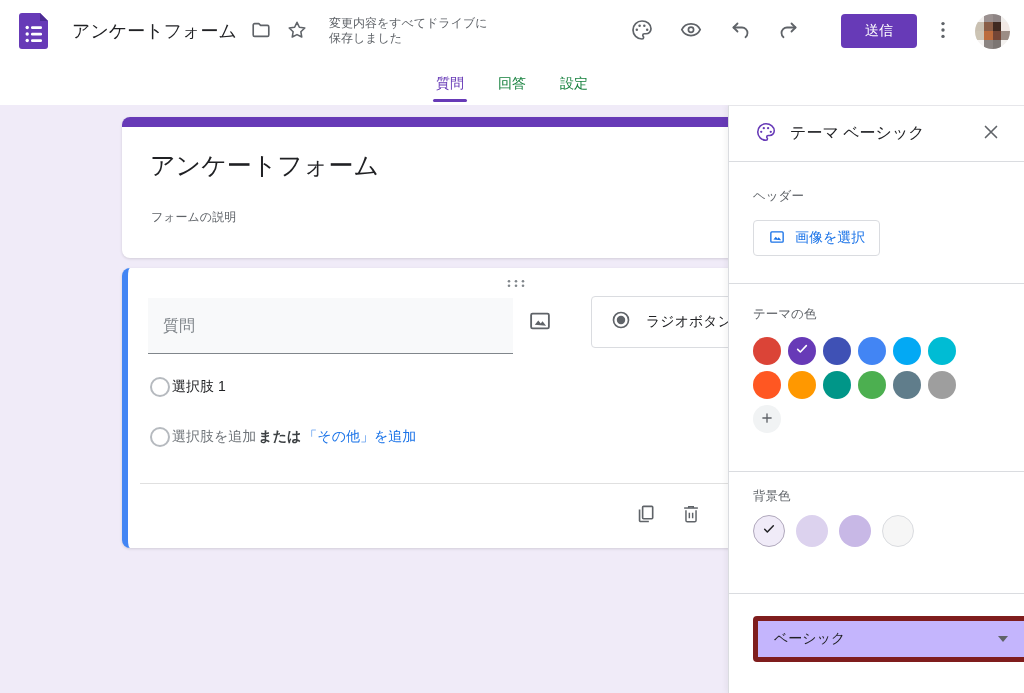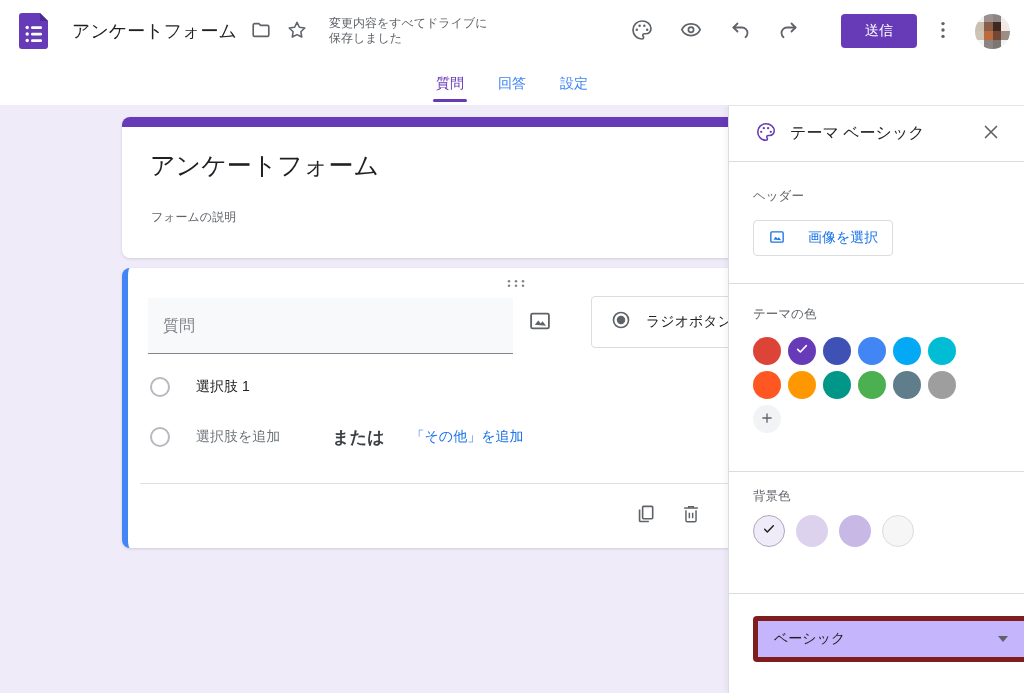--- a/index.html
+++ b/index.html
@@ -14,58 +14,58 @@
   .app-title { margin-left:18px; font-size:18px; color:#202124; white-space:nowrap; }
   .icon-btn-sm { width:36px; height:36px; display:flex; align-items:center; justify-content:center; border:none; background:none; cursor:pointer; }
   .folder-btn { margin-left:6px; }
   .save-status { margin-left:14px; font-size:12px; line-height:15px; color:#5f6368; cursor:pointer; }
   .spacer { flex:1; }
   .tool-btn { width:49px; height:48px; display:flex; align-items:center; justify-content:center; border:none; background:none; cursor:pointer; }
   .send-btn { width:76px; height:34px; margin-left:28px; border:none; border-radius:4px; color:#fff; font-size:14px; display:flex; align-items:center; justify-content:center; cursor:pointer; font-family:inherit; }
   .kebab-btn { width:40px; height:40px; margin-left:6px; display:flex; align-items:center; justify-content:center; border:none; background:none; cursor:pointer; }
   .avatar { width:35px; height:35px; margin-left:12px; border-radius:50%; overflow:hidden; display:grid; grid-template-columns:repeat(4,1fr); grid-template-rows:repeat(4,1fr); cursor:pointer; }
   .tabs { height:43px; display:flex; justify-content:center; gap:26px; }
-  .tab { position:relative; padding:0 4px; display:flex; align-items:center; font-size:14px; color:#3b82f6; cursor:pointer; font-weight:500; }
+  .tab { position:relative; padding:0 4px; display:flex; align-items:center; font-size:14px; color:#15803d; cursor:pointer; font-weight:500; }
   .tab.active { color:#673ab7; }
   .tab.active .tab-underline { position:absolute; left:1px; right:1px; bottom:3px; height:3px; background:#673ab7; border-radius:3px; }
 
   
   .main { position:absolute; top:105px; left:0; right:0; bottom:0; background:#f0ebf8; overflow:hidden; }
 
   .title-card { position:absolute; left:122px; top:12px; width:770px; height:141px; background:#fff; border-radius:8px; box-shadow:0 1px 3px rgba(0,0,0,.13); }
   .title-card-bar { position:absolute; top:0; left:0; right:0; height:10px; border-radius:8px 8px 0 0; }
   .form-title { position:absolute; left:28px; top:33px; font-size:25px; line-height:30px; color:#202124; cursor:text; }
   .form-desc { position:absolute; left:29px; top:92px; font-size:12px; color:#5f6368; cursor:text; }
 
   .question-card { position:absolute; left:122px; top:163px; width:770px; height:280px; background:#fff; border-left:6px solid #4285f4; border-radius:8px; box-shadow:0 1px 3px rgba(0,0,0,.13); }
   .drag-handle { position:absolute; left:378px; top:11px; cursor:grab; line-height:0; }
   .q-input { position:absolute; left:20px; top:30px; width:365px; height:56px; background:#f8f9fa; border:none; border-bottom:1px solid #80868b; padding:0 15px; font-size:16px; color:#202124; font-family:inherit; outline:none; }
   .q-input::placeholder { color:#80868b; }
   .img-btn { position:absolute; left:399px; top:40px; width:26px; height:26px; border:none; background:none; cursor:pointer; padding:0; }
   .type-dd { position:absolute; left:463px; top:28px; width:240px; height:52px; background:#fff; border:1px solid #dadce0; border-radius:4px; display:flex; align-items:center; padding-left:18px; cursor:pointer; }
   .type-dd-label { margin-left:14px; font-size:14px; color:#202124; }
-  .option-row { position:absolute; left:22px; display:flex; align-items:center; gap:26px; height:24px; }
+  .option-row { position:absolute; left:22px; display:flex; align-items:center; gap:2px; height:24px; }
   .radio-circle { width:20px; height:20px; border:2px solid #b6babf; border-radius:50%; flex:0 0 auto; }
   .option-label { font-size:14px; color:#202124; cursor:text; }
   .add-option-text { font-size:14px; color:#70757a; cursor:pointer; }
-  .or-text { font-size:17px; color:#3c4043; font-weight:700;margin-left:26px; }
+  .or-text { font-size:14px; color:#3c4043; font-weight:700; }
   .add-other-link { font-size:14px; color:#1a73e8; font-weight:500; cursor:pointer; }
   .card-divider { position:absolute; left:12px; right:0; top:215px; border-top:1px solid #e0e0e0; }
   .card-action { position:absolute; top:225px; width:44px; height:44px; display:flex; align-items:center; justify-content:center; border:none; background:none; cursor:pointer; }
   .copy-btn { left:495px; } .trash-btn { left:541px; }
 
   
   .panel { position:absolute; top:0; right:0; width:296px; height:100%; background:#fff; border-left:1px solid #dadce0; border-top:1px solid #e6e6ea; box-shadow:-2px 0 6px rgba(0,0,0,.05); z-index:5; }
   .panel-header { height:56px; display:flex; align-items:center; padding:0 16px 0 26px; border-bottom:1px solid #dadce0; }
   .panel-title { flex:1; margin-left:13px; font-size:16px; color:#202124; }
   .close-btn { width:34px; height:34px; display:flex; align-items:center; justify-content:center; border:none; background:none; cursor:pointer; }
   .sec { padding:0 24px; border-bottom:1px solid #dadce0; }
   .sec-label { font-size:12.5px; color:#5f6368; }
   .sec1 { height:122px; padding-top:26px; }
-  .choose-img-btn { margin-top:15px; height:36px; display:inline-flex; align-items:center; gap:22px; padding:0 14px; background:#fff; border:1px solid #dadce0; border-radius:4px; font-size:14px; color:#1a73e8; font-weight:500; cursor:pointer; font-family:inherit; }
+  .choose-img-btn { margin-top:15px; height:36px; display:inline-flex; align-items:center; gap:9px; padding:0 14px; background:#fff; border:1px solid #dadce0; border-radius:4px; font-size:14px; color:#1a73e8; font-weight:500; cursor:pointer; font-family:inherit; }
   .sec2 { height:188px; padding-top:22px; }
   .swatch-grid { margin-top:14px; display:grid; grid-template-columns:repeat(6,28px); gap:6px 7px; width:max-content; }
   .swatch { width:28px; height:28px; border-radius:50%; position:relative; cursor:pointer; display:flex; align-items:center; justify-content:center; }
   .plus-btn { width:28px; height:28px; border-radius:50%; background:#f1f3f4; border:none; display:flex; align-items:center; justify-content:center; cursor:pointer; }
   .sec3 { height:122px; padding-top:16px; }
   .bg-row { margin-top:10px; display:flex; gap:11px; }
   .bg-swatch { width:32px; height:32px; border-radius:50%; cursor:pointer; display:flex; align-items:center; justify-content:center; }
   .bg-swatch.sel { border:1px solid #b0a8bc; }
   .bg-swatch.light-border { border:1px solid #dadce0; }
   .sec4 { border-bottom:none; padding-top:10px; }

